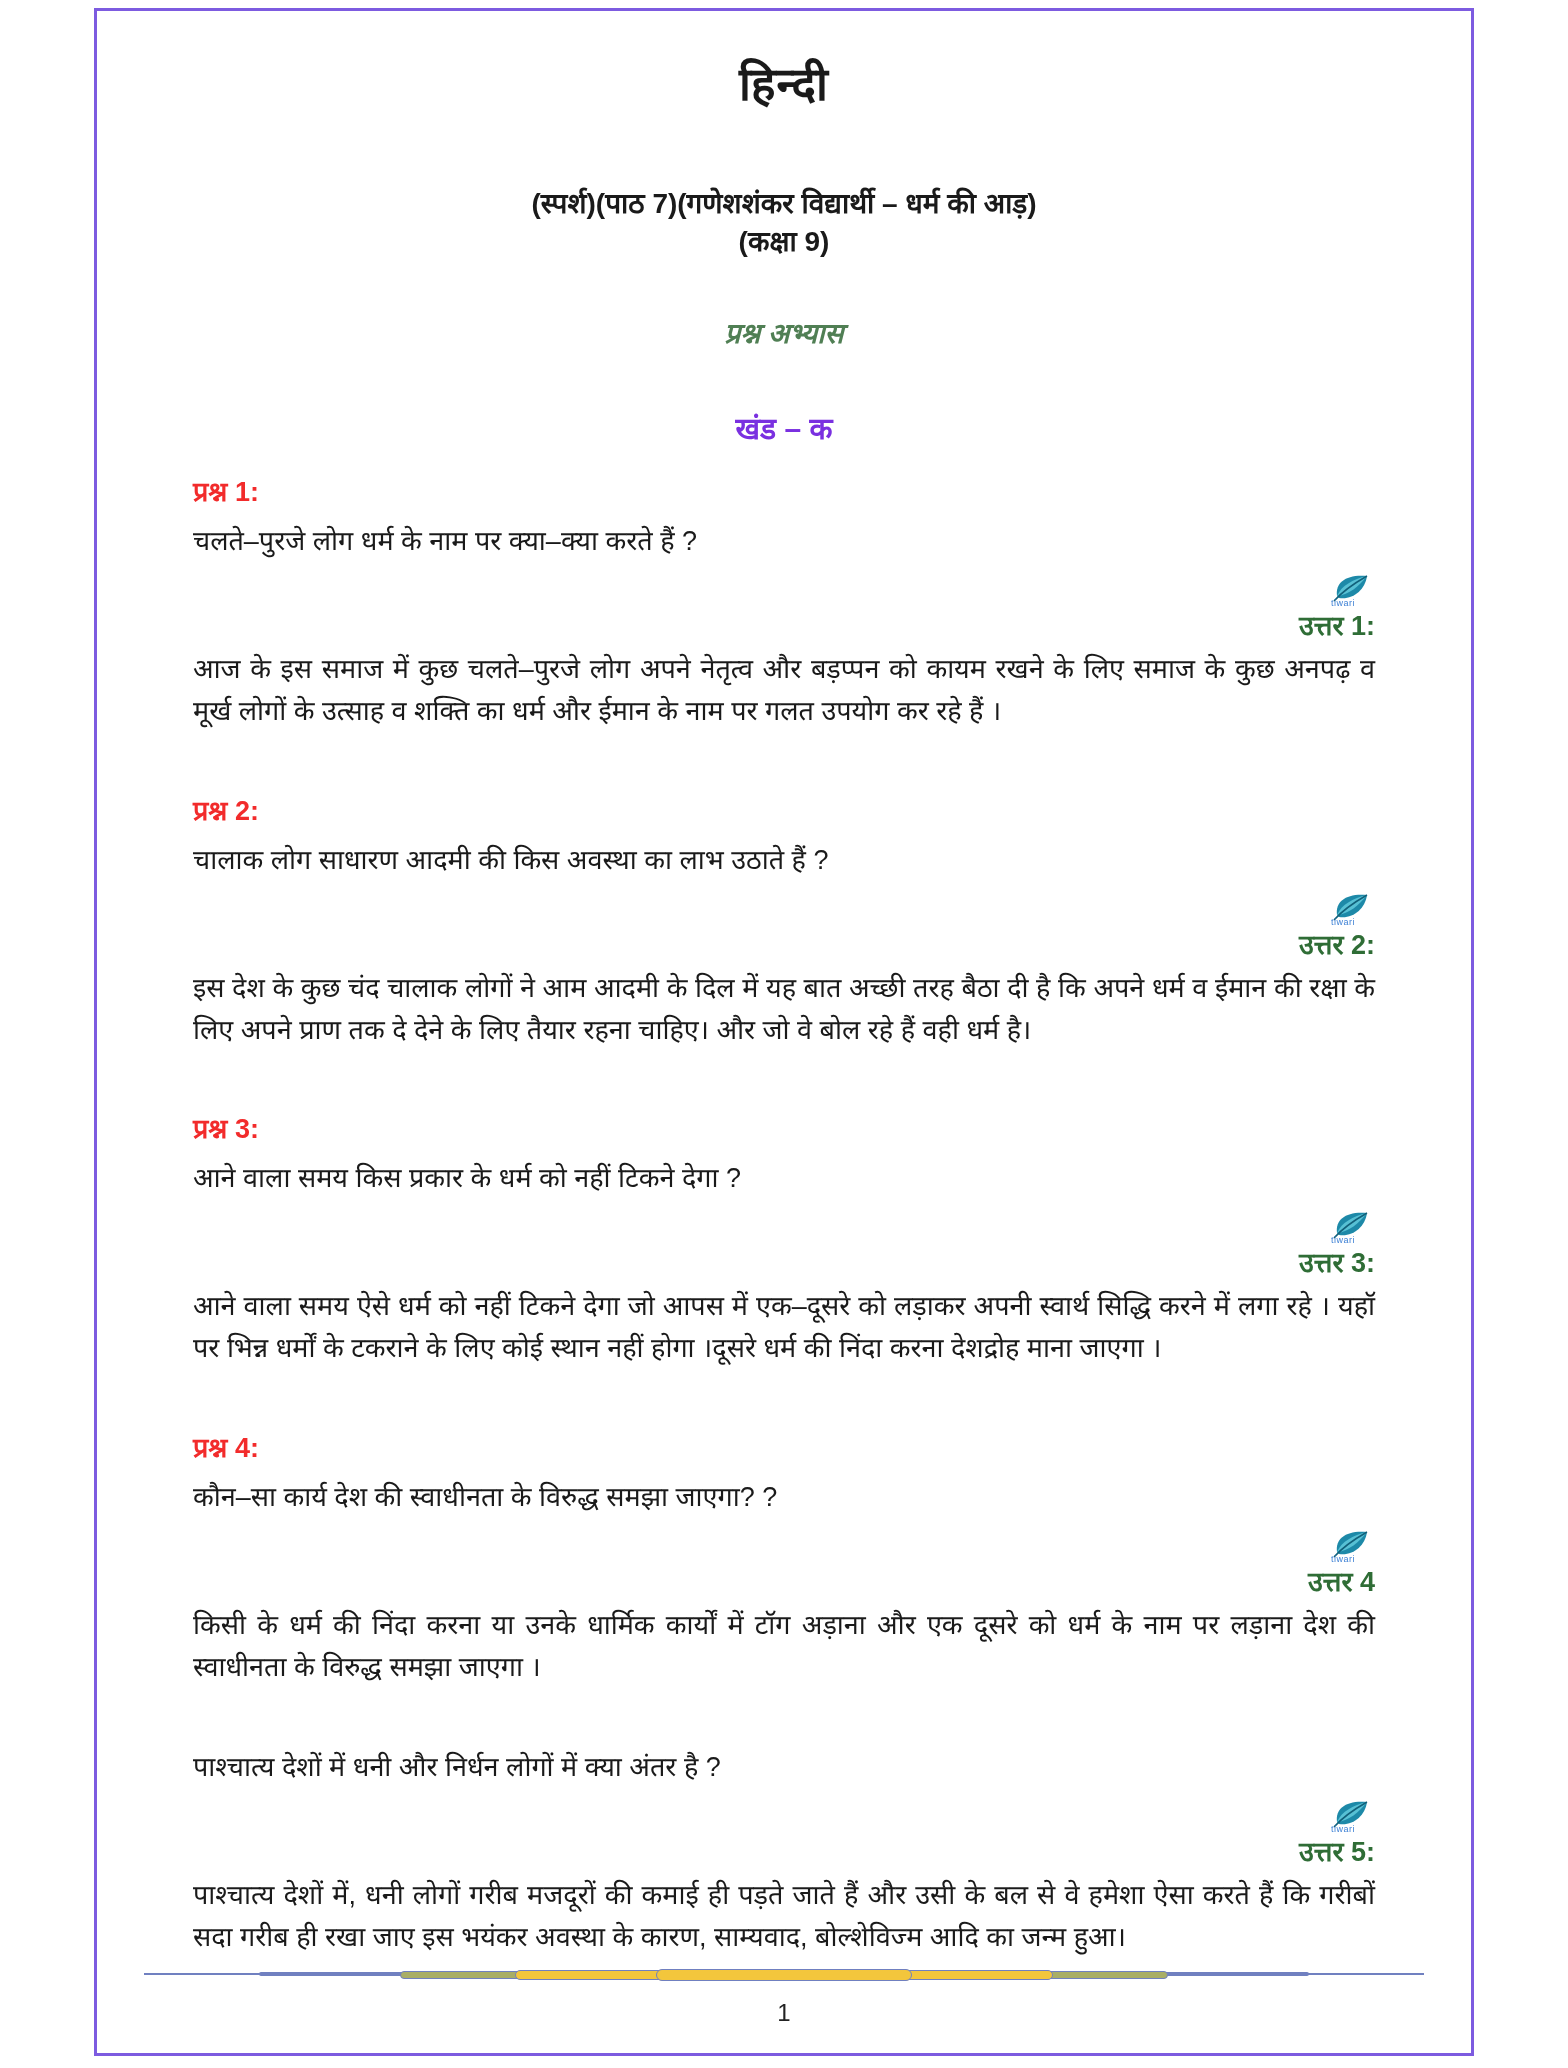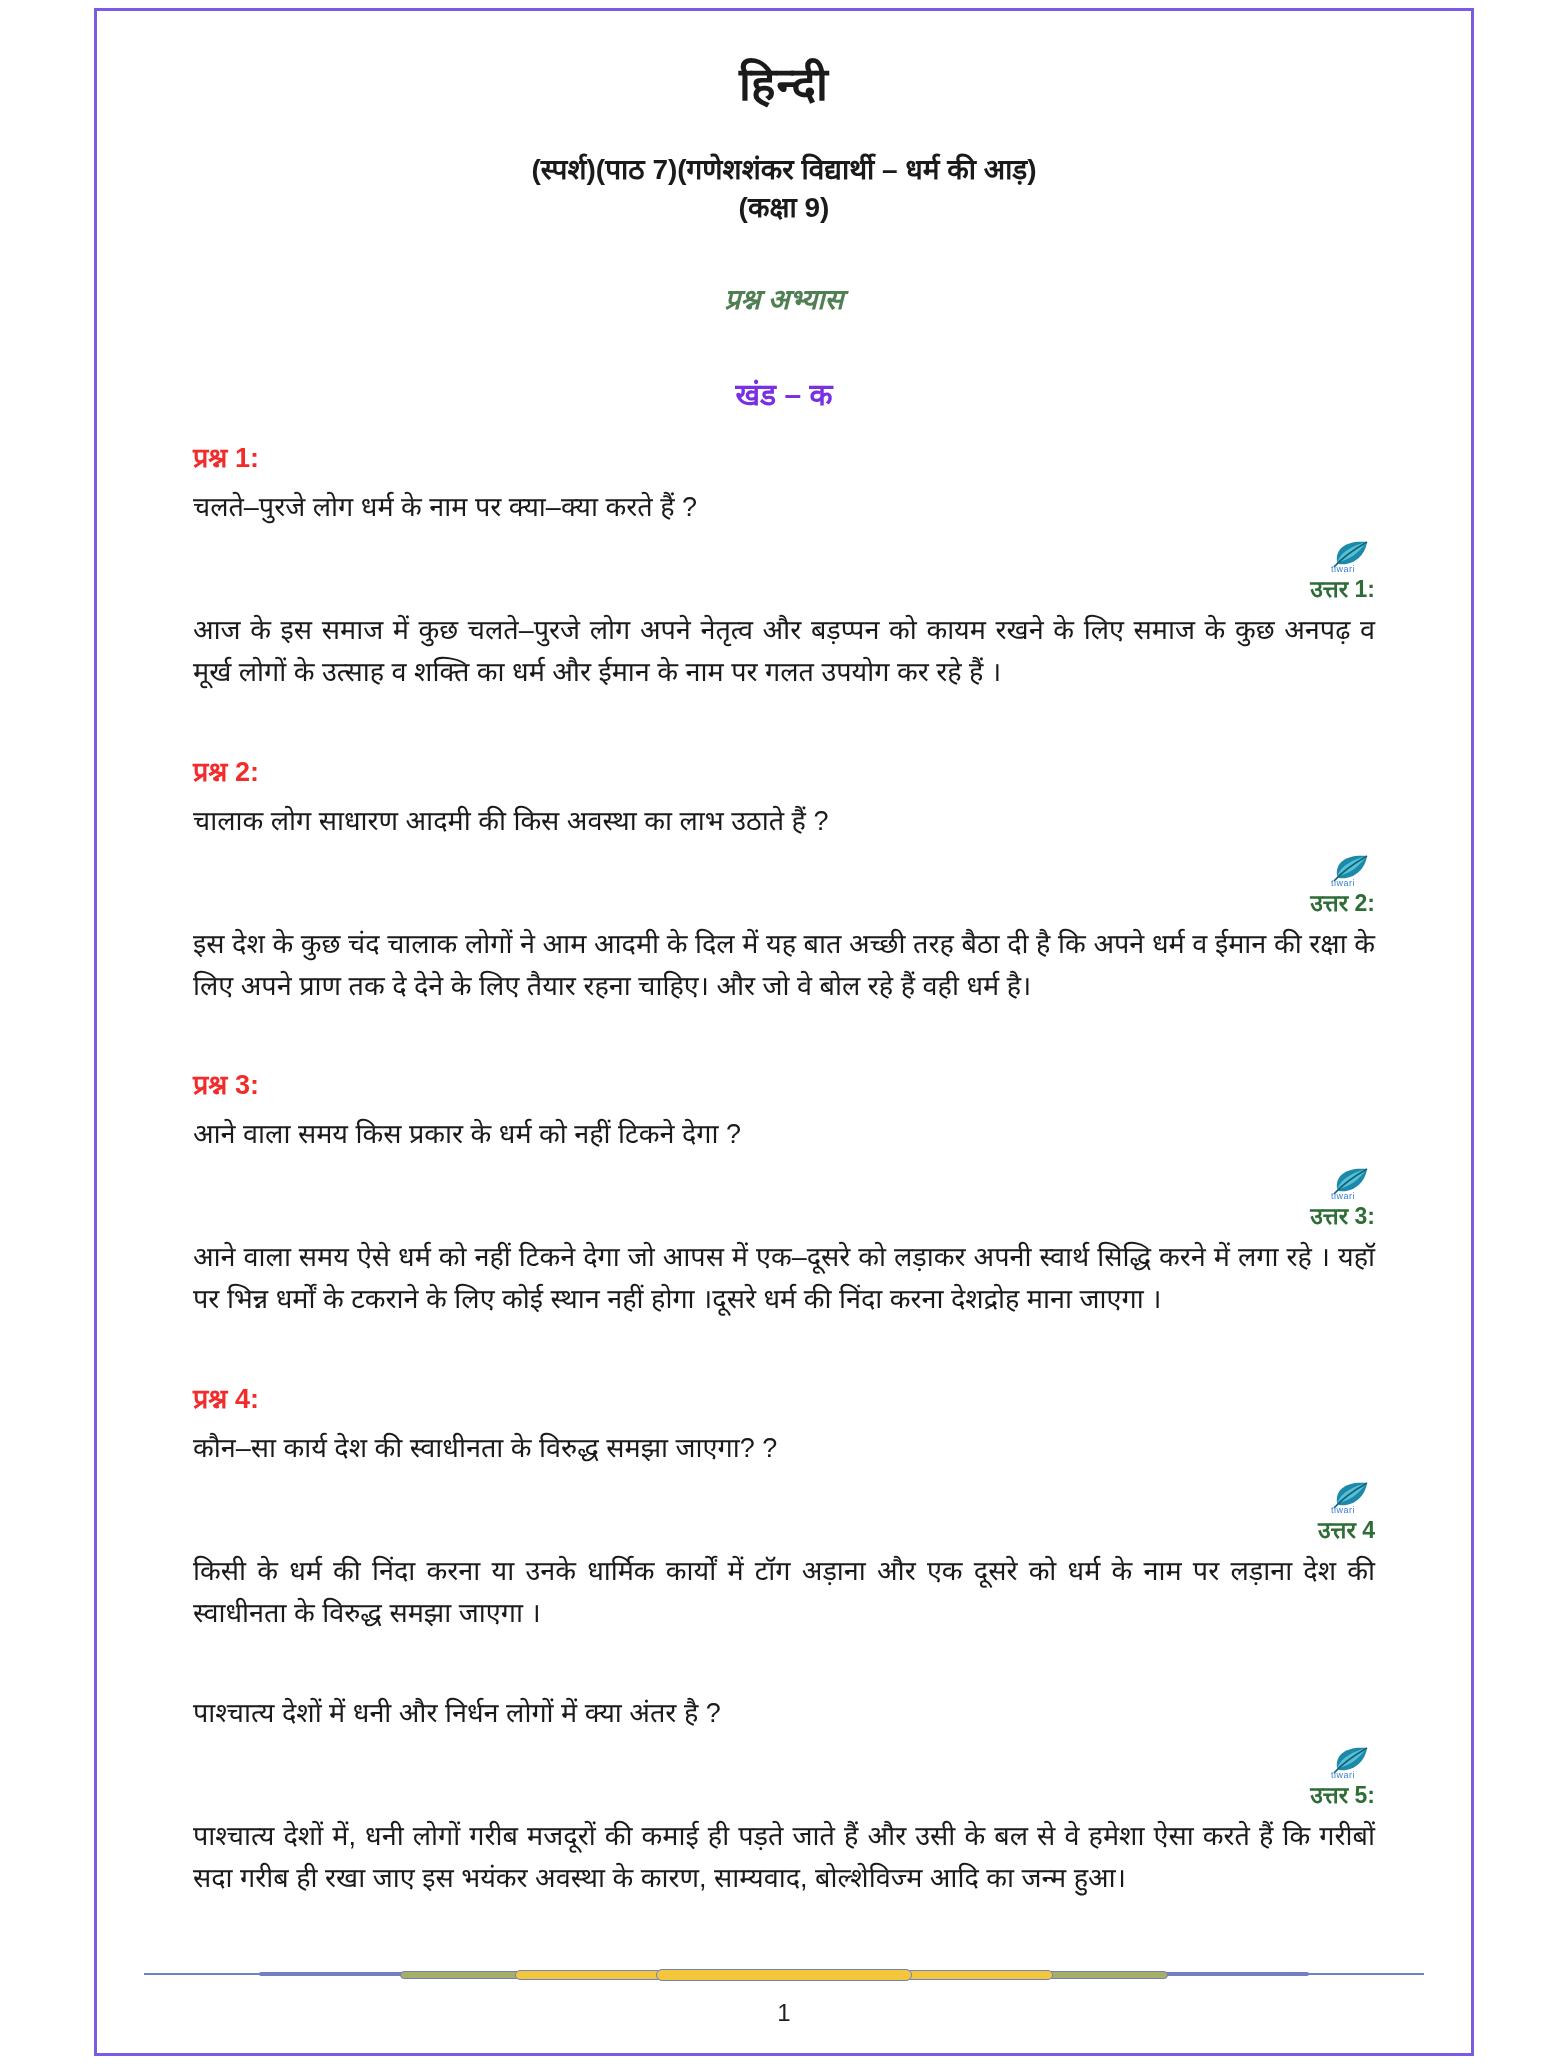--- a/index.html
+++ b/index.html
@@ -12,21 +12,21 @@
     box-sizing:border-box;
     background:#fff;
     overflow:hidden;
   }
   .inner{padding:26px 96px 0 96px;}
   .title{
     text-align:center; font-size:46px; font-weight:bold;
     margin-top:14px; letter-spacing:1px;
   }
   .subtitle{
-    text-align:center; font-size:28px; font-weight:bold; margin-top:36px;
+    text-align:center; font-size:28px; font-weight:bold; margin-top:70px;
   }
   .class-line{
     text-align:center; font-size:28px; font-weight:bold; margin-top:0;
   }
   .section-heading{
     text-align:center; font-size:28px; font-weight:bold; font-style:italic;
     color:var(--section_heading,#507f54); margin-top:54px;
   }
   .part-heading{
     text-align:center; font-size:30px; font-weight:bold;
@@ -42,21 +42,21 @@
   .logo{
     position:relative; display:inline-block; width:42px; height:36px;
     margin-right:2px; flex:0 0 auto;
   }
   .logo svg{position:absolute; top:0; left:0;}
   .logo-text{
     position:absolute; bottom:-2px; left:0; font-size:9px; color:#3b7fd4;
     letter-spacing:0.5px;
   }
   .a-label{
-    color:var(--answer_label,#2f6d36); font-size:23px; font-weight:bold;
+    color:var(--answer_label,#2f6d36); font-size:27px; font-weight:bold;
   }
   .a-text{
     font-size:27px; line-height:1.55; text-align:justify; margin-top:6px;
   }
   .footer{
     position:absolute; left:0; right:0; bottom:26px; text-align:center;
   }
   .divider{position:relative; height:14px; width:1280px; margin:0 auto;}
   .d-line{position:absolute; top:6px; left:0; right:0; height:2px;
     background:var(--divider_line,#7080c0);}

